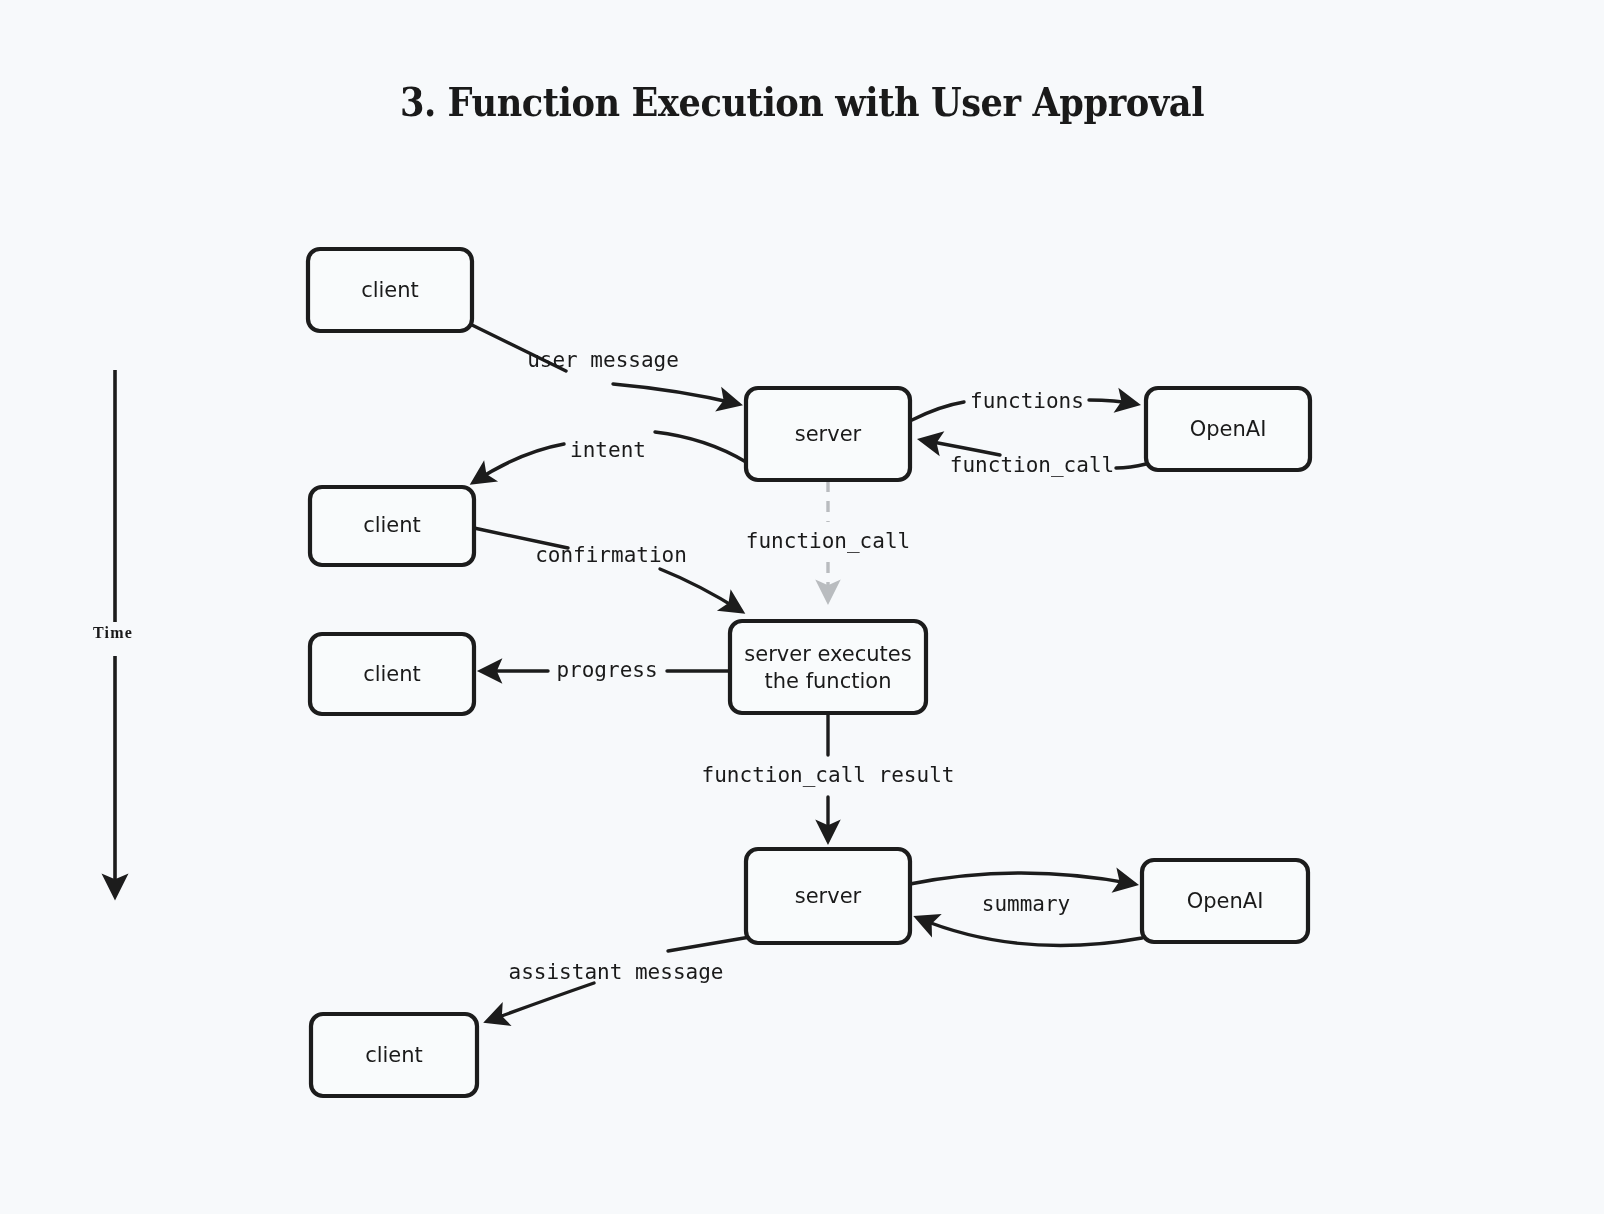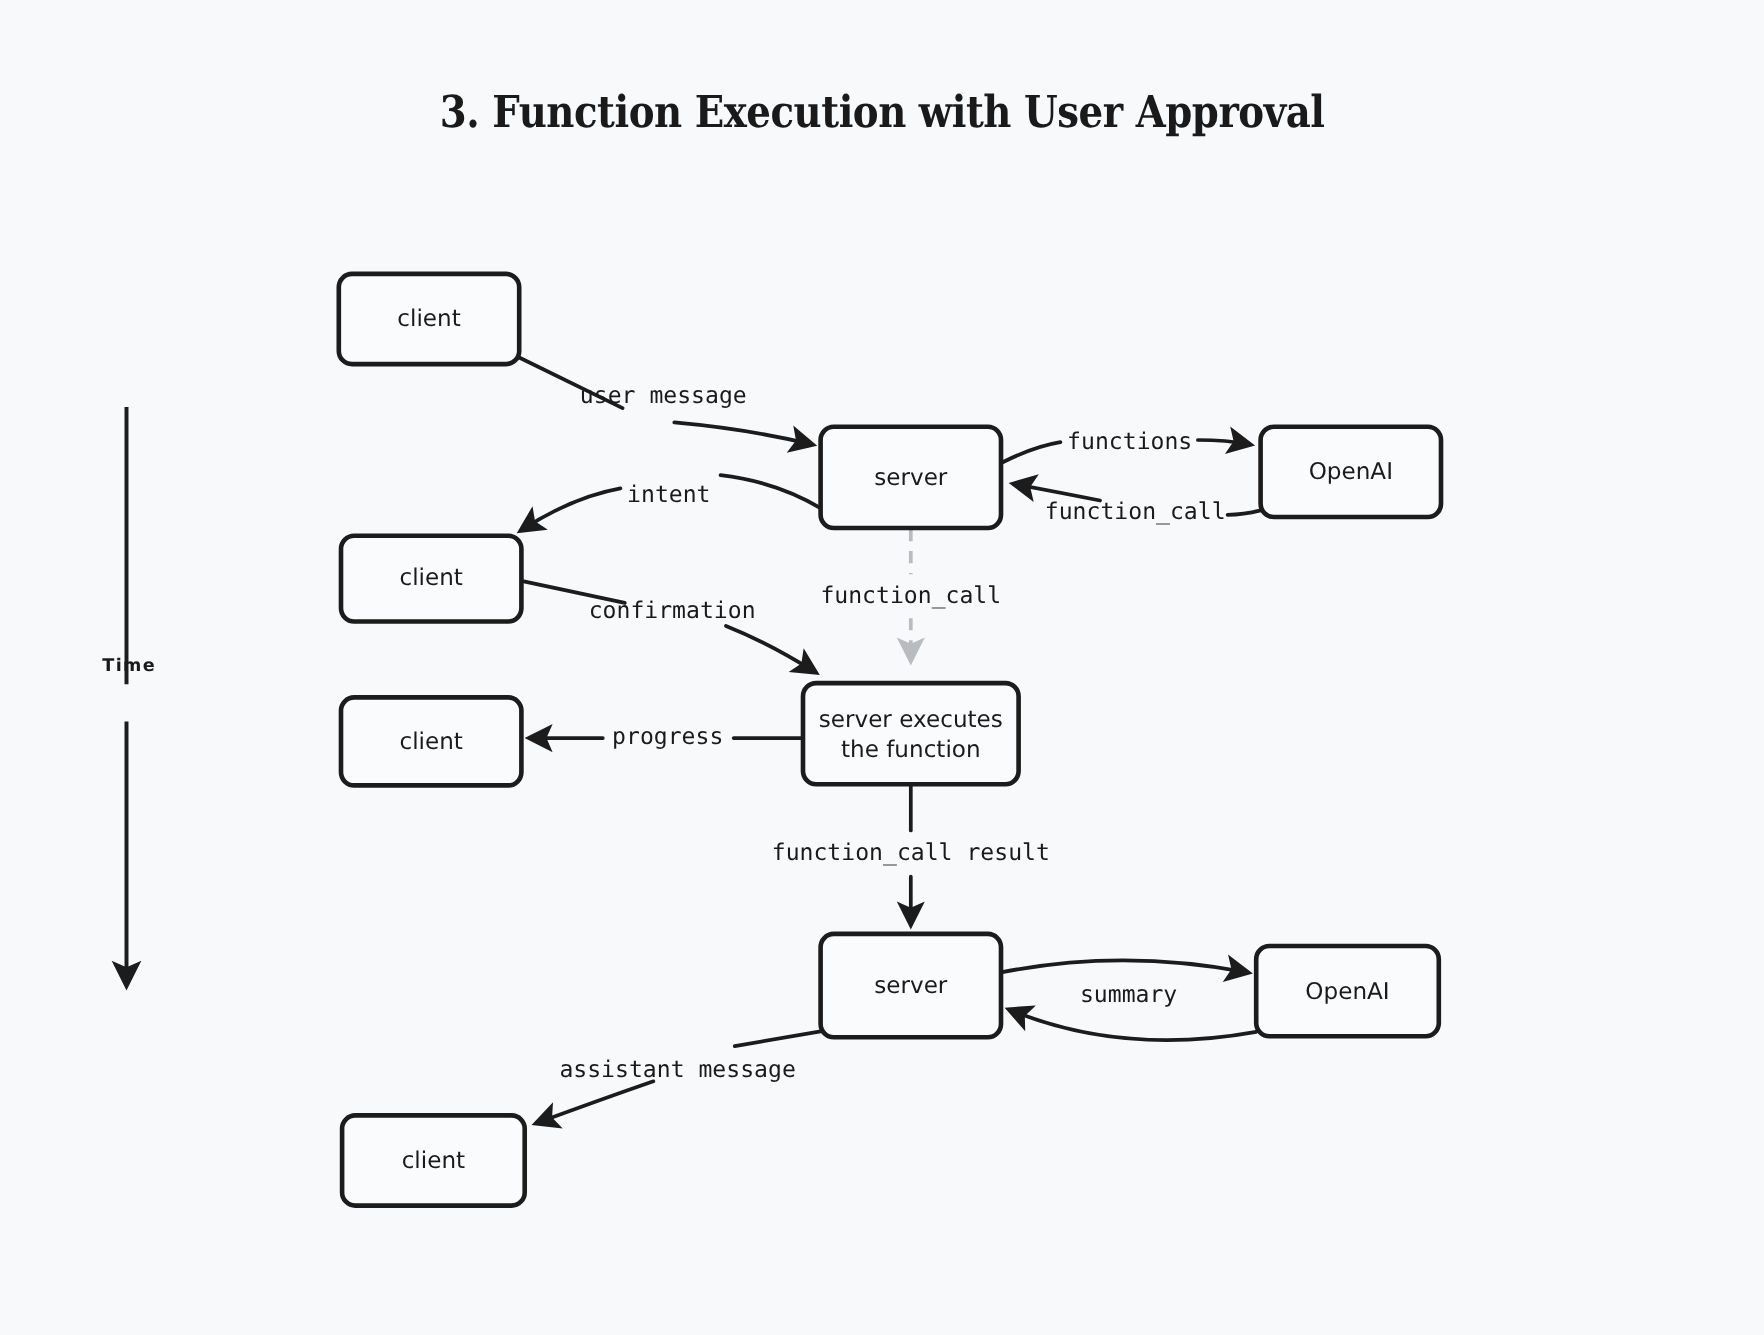--- a/index.html
+++ b/index.html
@@ -210,15 +210,15 @@
       <text class="node-label" x="1225" y="902">OpenAI</text>
     </g>
 
     <g>
       <rect class="node-box" x="311" y="1014" width="166" height="82" rx="12" ry="12"></rect>
       <text class="node-label" x="394" y="1056">client</text>
     </g>
 
   </svg>
 
-  <div class="time-label" style="left: 93px; top: 595px;">Time</div>
+  <div class="time-label" style="left: 93px; top: 624px; font-family: Liberation Serif, serif;">Time</div>
 
 </div>
 
 </body></html>

